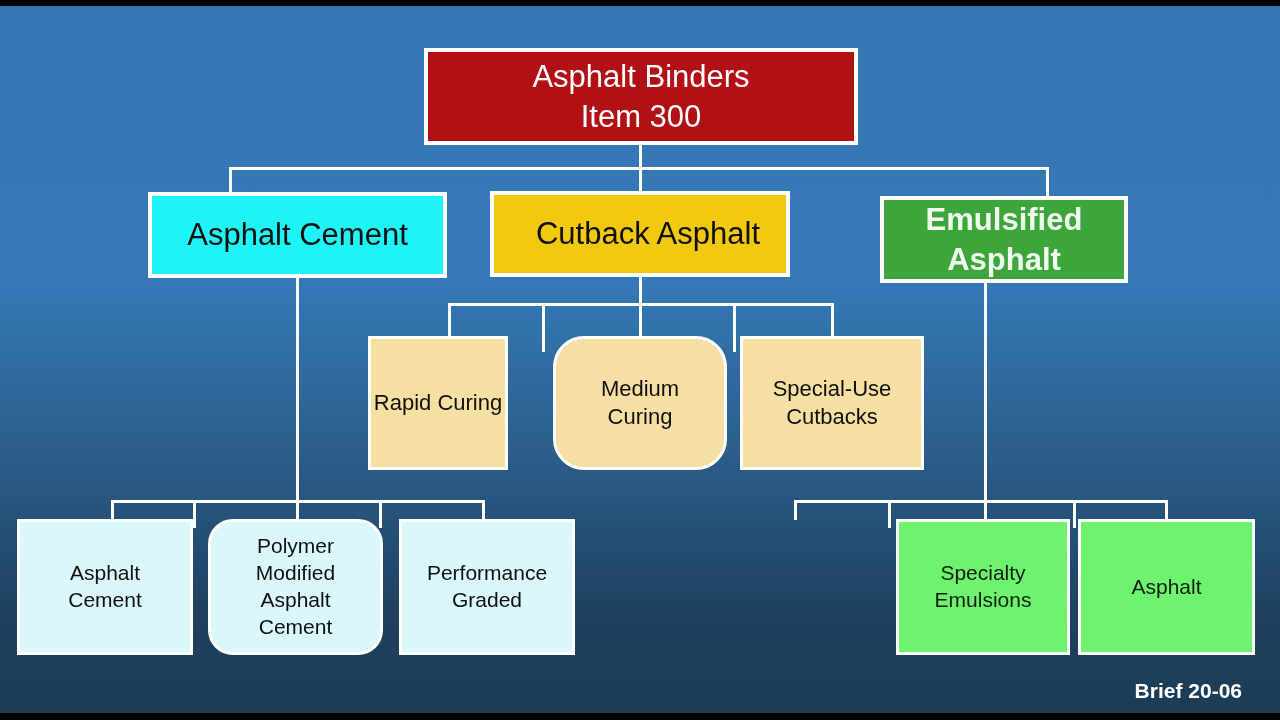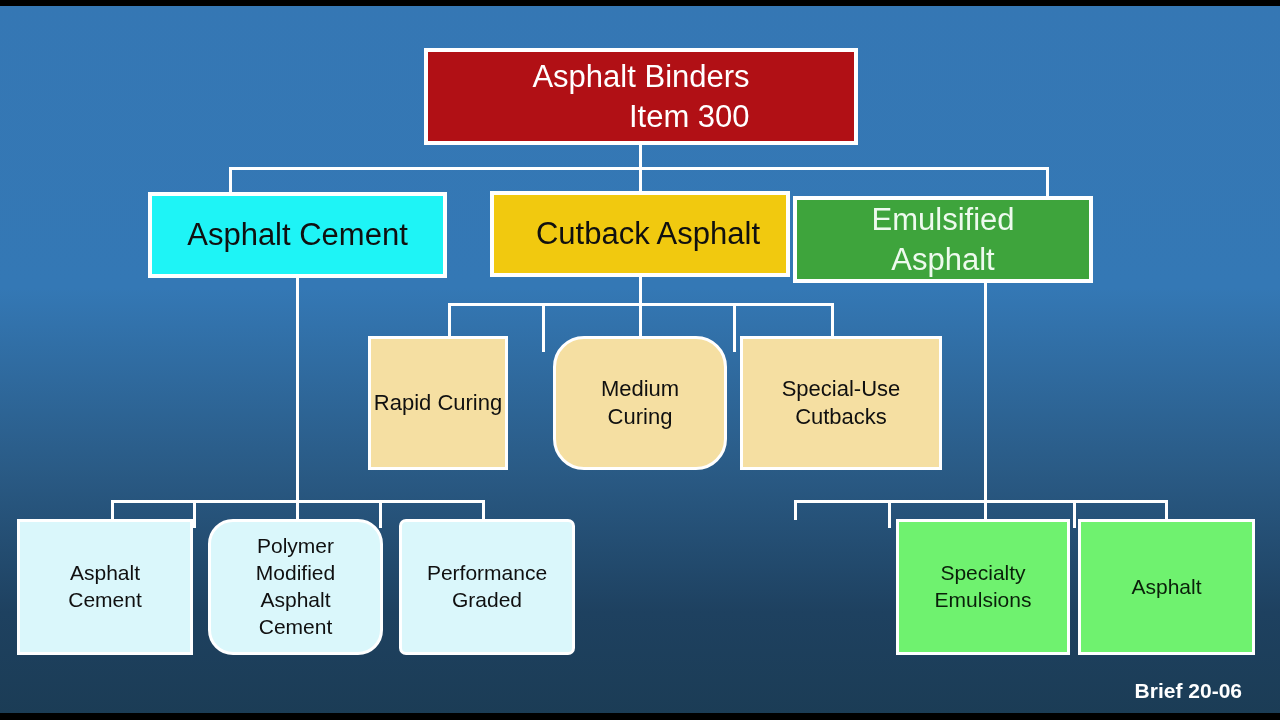--- a/index.html
+++ b/index.html
@@ -13,32 +13,32 @@
   .bar.bottom{bottom:0;height:7px;}
   .line{position:absolute;background:#FFFFFF;}
   .node{
     position:absolute;box-sizing:border-box;
     display:flex;align-items:center;justify-content:center;
     text-align:center;white-space:pre-line;
     border:4px solid #FFFFFF;
     line-height:1.28;
   }
   .node.small{border-width:3px;}
-  .root-node{left:424px;top:48px;width:434px;height:97px;background:#B11015;color:#FFFFFF;font-size:31px;text-align:right;}
+  .root-node{left:424px;top:48px;width:434px;height:97px;background:#B11015;color:#FFFFFF;font-size:31px;}
   .cement-node{left:148px;top:192px;width:299px;height:86px;background:#1EF4F6;color:#101010;font-size:31px;}
   .cutback-node{left:490px;top:191px;width:300px;height:86px;background:#F1C90F;color:#101010;font-size:31px;padding-left:16px;}
-  .emulsified-node{left:793px;top:196px;width:300px;height:87px;background:#3EA43C;color:#EEFAEE;font-size:31px;}
+  .emulsified-node{left:880px;top:196px;width:248px;height:87px;background:#3EA43C;color:#EEFAEE;font-size:31px;font-weight:bold;}
   .tan{background:#F5DFA2;color:#101010;font-size:22px;top:336px;height:134px;}
   .tan.b1{left:368px;width:140px;text-align:center;}
   .tan.b2{left:553px;width:174px;border-radius:31px;}
-  .tan.b3{left:740px;width:202px;}
+  .tan.b3{left:740px;width:184px;}
   .pale{background:#DAF7FB;color:#101010;font-size:21px;top:519px;height:136px;}
   .pale.b1{left:17px;width:176px;}
   .pale.b2{left:208px;width:175px;border-radius:25px;}
-  .pale.b3{left:399px;width:176px;border-radius:7px;}
+  .pale.b3{left:399px;width:176px;}
   .bgreen{background:#6FF26F;color:#0A200A;font-size:21px;top:519px;height:136px;}
   .bgreen.b1{left:708px;width:175px;}
   .bgreen.b2{left:896px;width:174px;}
   .bgreen.b3{left:1078px;width:177px;}
   .brief{position:absolute;top:679px;right:38px;color:#FFFFFF;font-size:21px;font-weight:700;}
 </style>
 </head>
 <body>
 
 <div class="stage">

